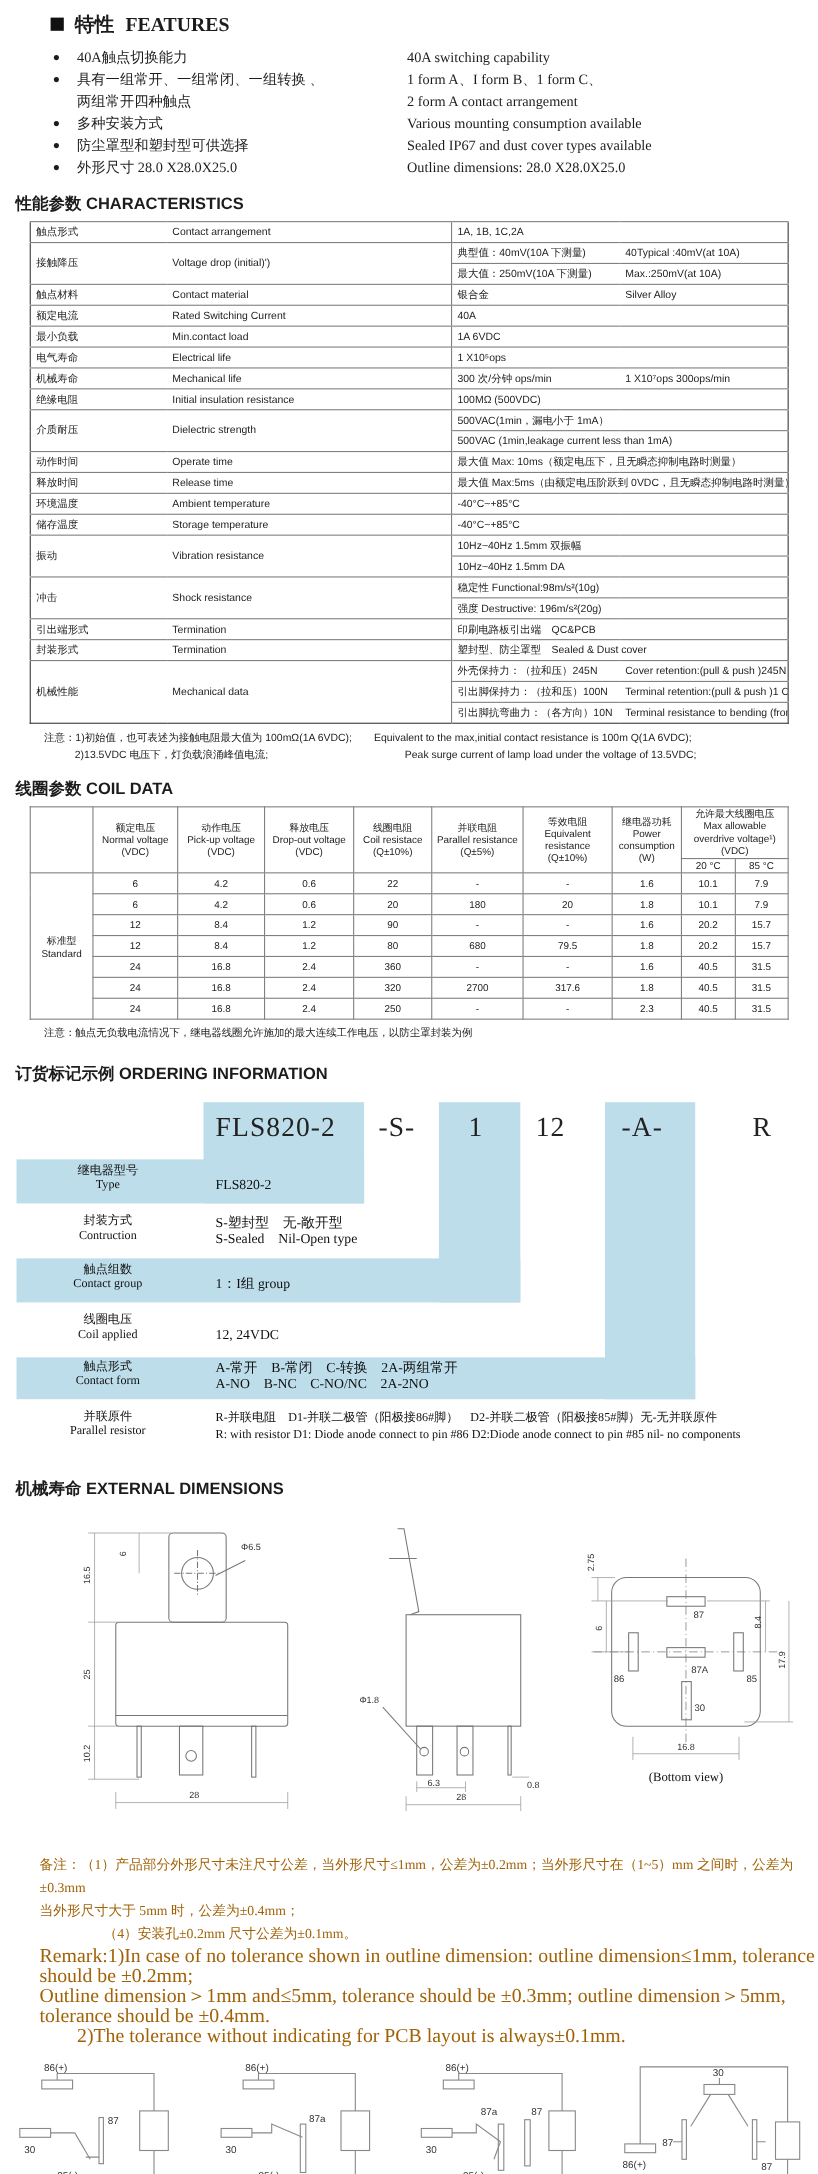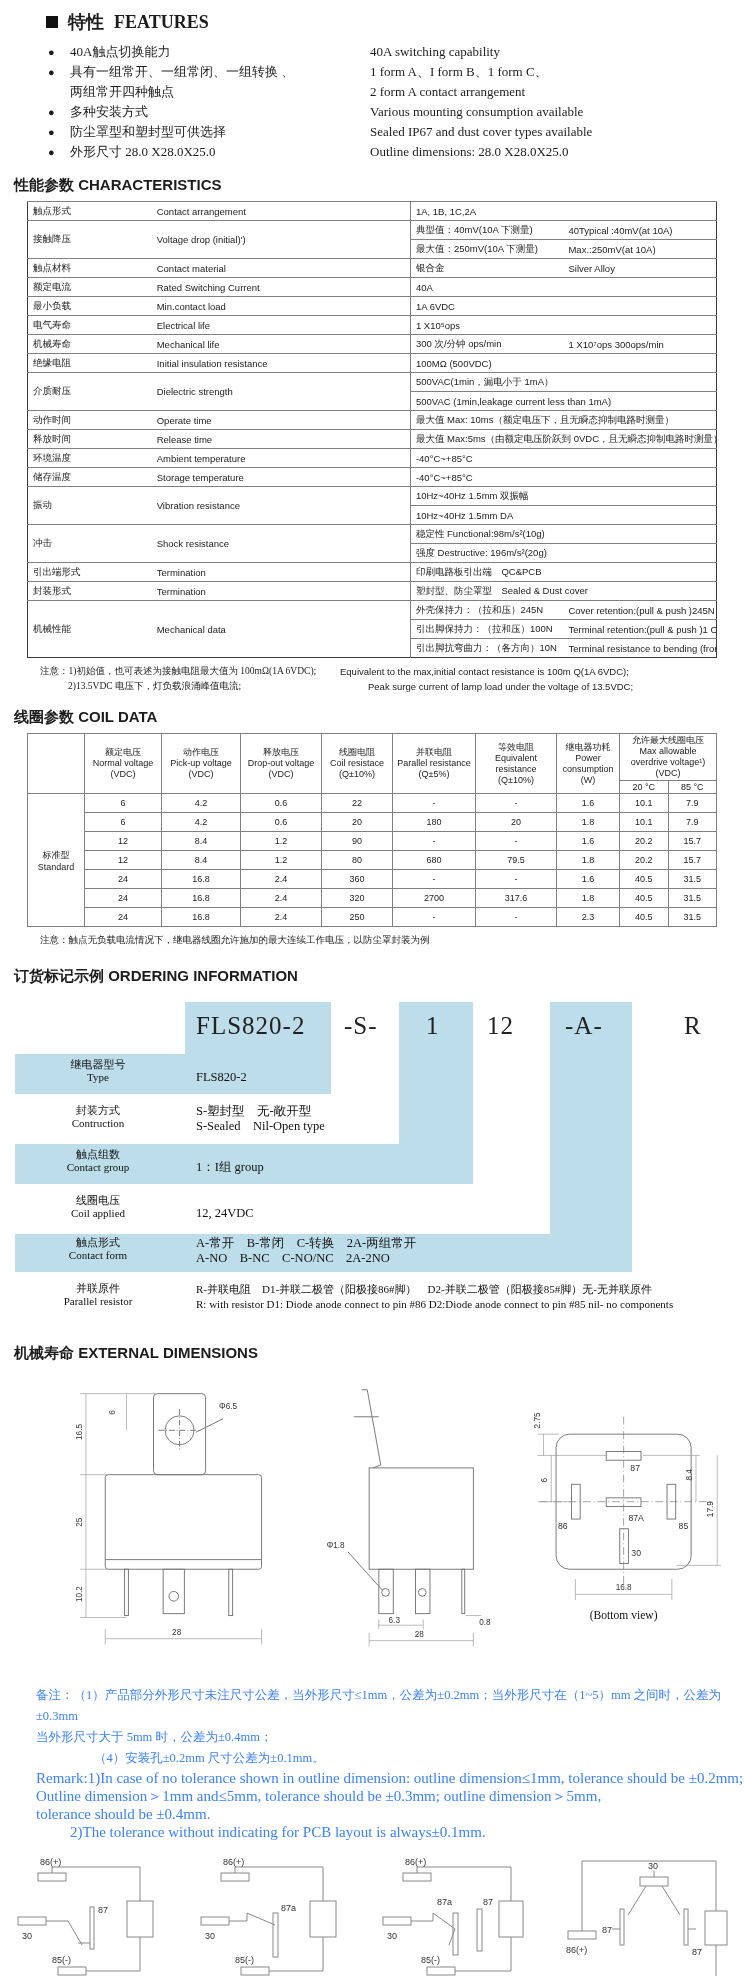--- a/index.html
+++ b/index.html
@@ -26,21 +26,21 @@
   .char-table { width:690px; margin:6px 0 0 27px; font-size:9.5px; color:#222;
                 border:1.5px solid #3a3a3a; table-layout:fixed; }
   .char-table td { border-top:1px solid #808080; padding:1px 5px; height:16px;
                    overflow:hidden; white-space:nowrap; }
   .char-table td.lc { width:80px; }
   .char-table td.le { width:178px; }
   .char-table td.vc { border-left:1px solid #808080; width:212px; }
   .char-table td.ve { width:190px; }
   .notes { margin:6px 0 0 40px; font-size:9.5px; line-height:15px; color:#222; }
   .notes-flex { display:flex; }
-  .notes-flex .nl { width:300px;font-family:Liberation Serif, serif; }
+  .notes-flex .nl { width:300px; }
 
   
   .coil-table { width:690px; margin:6px 0 0 27px; font-size:9px; color:#222;
                 border:1.5px solid #3a3a3a; text-align:center; table-layout:fixed; }
   .coil-table th, .coil-table td { border:1px solid #808080; padding:1px 2px; font-weight:normal; }
   .coil-table th { height:auto; }
   .coil-table th span { display:block; line-height:11px; }
   .coil-table td { height:16px; }
   .coil-group { width:52px; font-size:9px; }
   .coil-note { margin:5px 0 0 40px; font-size:9.5px; line-height:15px; }
@@ -60,23 +60,23 @@
 
   
   .drawings { display:flex; margin:8px 0 0 30px; align-items:flex-start; }
   svg { display:block; }
   .dimtxt { font-size:8.5px; fill:#333; font-family:"Liberation Sans", sans-serif; }
   .pintxt { font-size:9px; fill:#333; font-family:"Liberation Sans", sans-serif; }
   .cap { font-size:12px; fill:#111; font-family:"Liberation Serif", serif; }
 
   
   .remark { margin:14px 0 12px 36px; font-size:12.5px; line-height:21px;
-            font-family:"Liberation Serif", serif; color:#3b82f6; }
+            font-family:"Liberation Serif", serif; color:#a16207; }
   .remark .ind2 { margin-left:58px; }
-  .remark .rm-en { font-size:15px; line-height:18px; }
+  .remark .rm-en { font-size:18px; line-height:18px; }
   .remark .ind3 { margin-left:34px; }
 
   
   .schematics { display:flex; justify-content:space-between; margin:6px 8px 0 8px; }
 </style>
 </head>
 <body>
 
 <div class="page">
 

